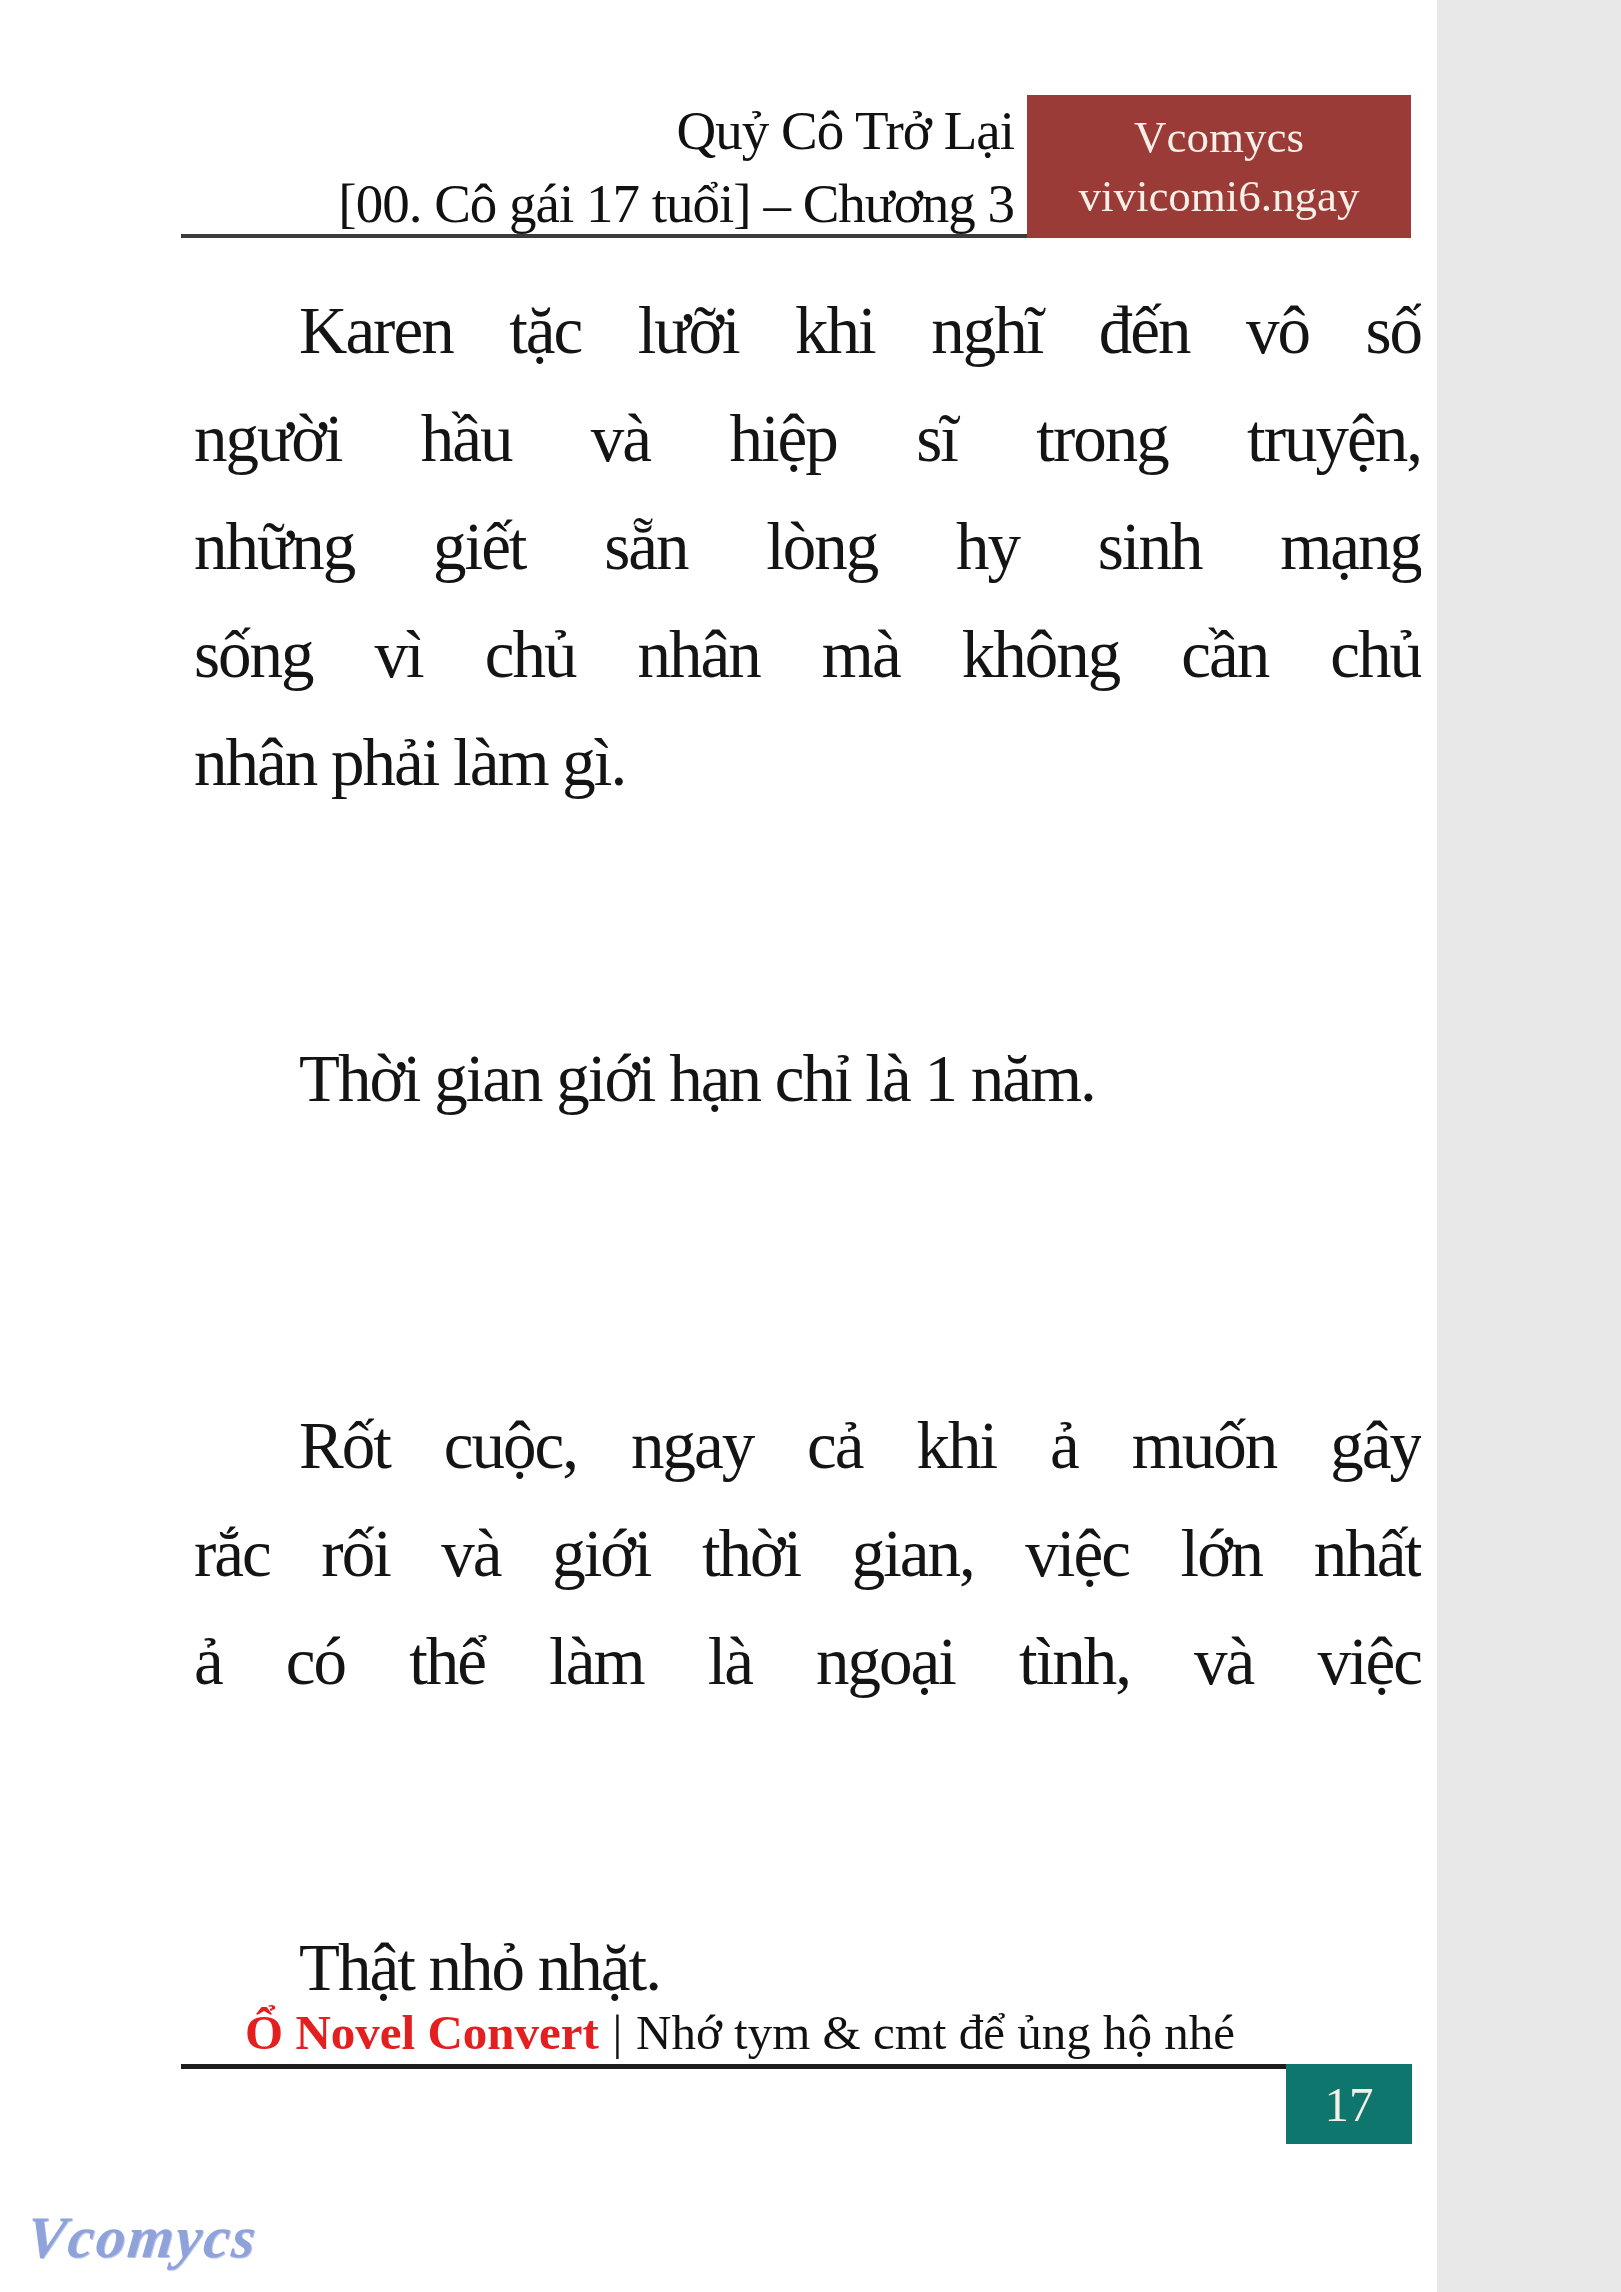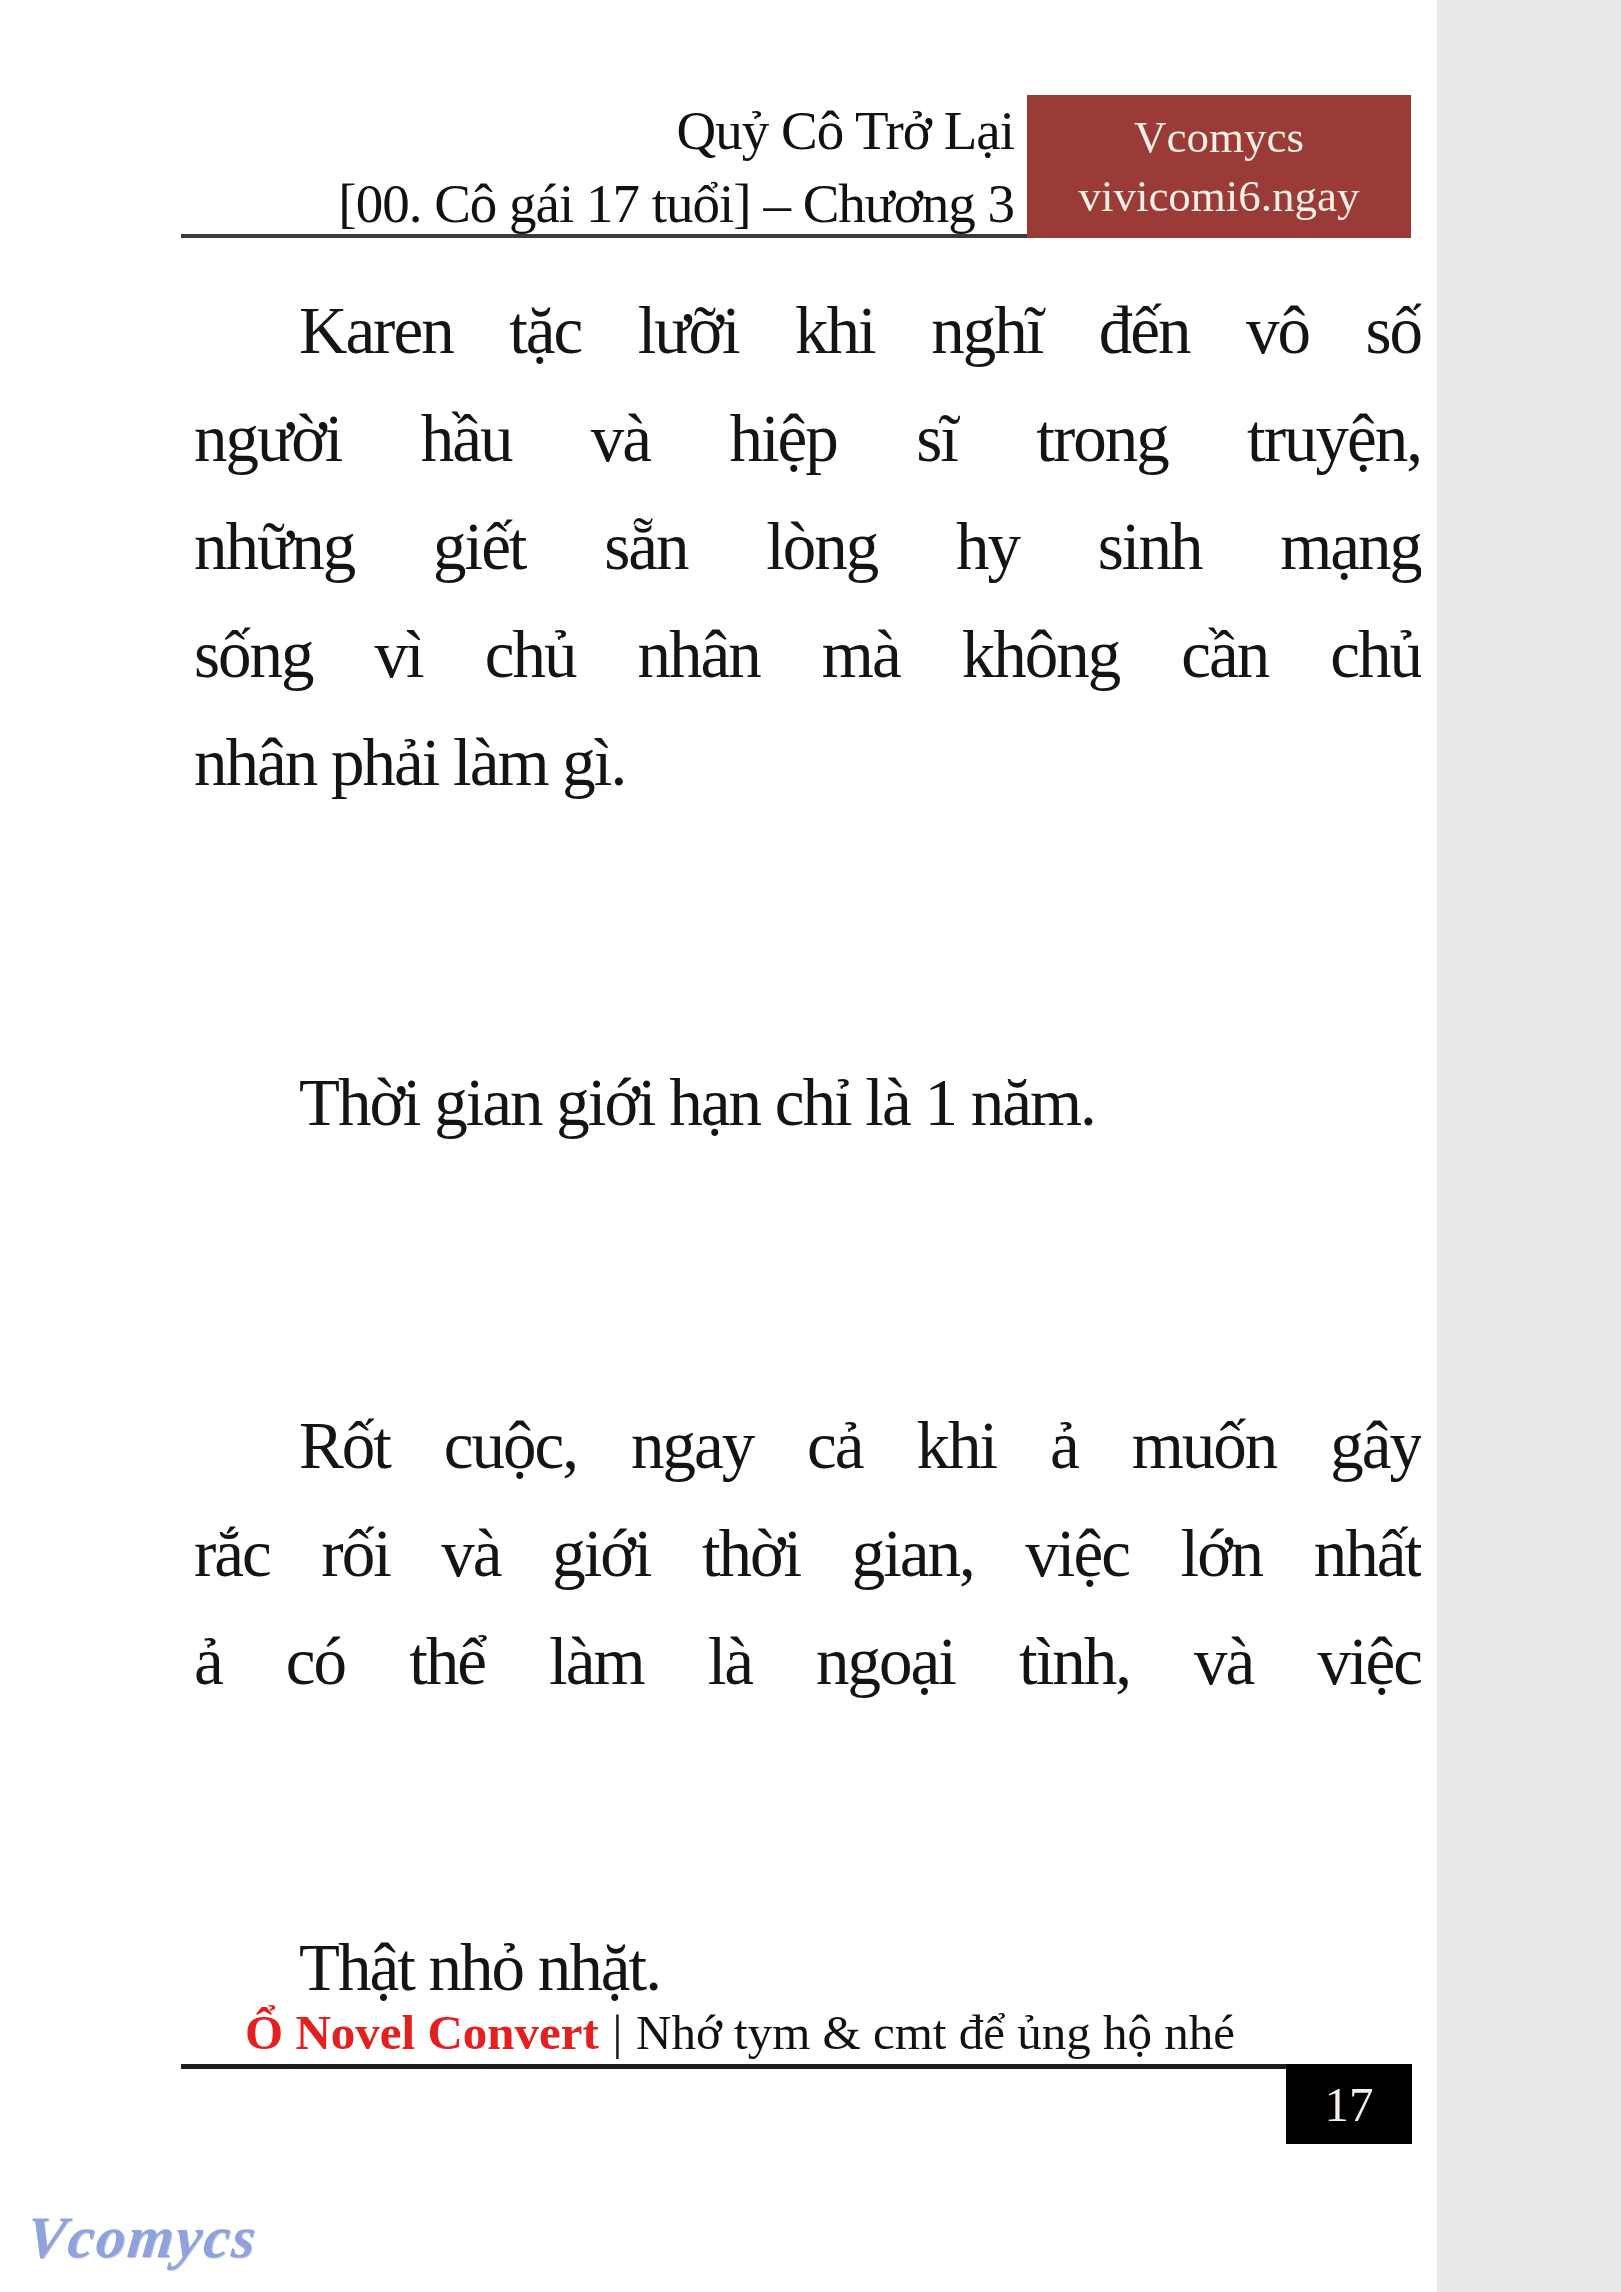--- a/index.html
+++ b/index.html
@@ -35,39 +35,39 @@
     font-size:67px;color:#141414;letter-spacing:-2px;
   }
   .line{
     height:108px;line-height:108px;
     text-align:justify;text-align-last:justify;
     overflow:hidden;white-space:normal;
   }
   .line.first{text-indent:105px;}
   .line.last{text-align-last:left;}
   .p1{top:276px;}
-  .p2{top:1048px;}
+  .p2{top:1024px;}
   .p3{top:1391px;}
   .p4{top:1913px;}
 
   
   .footer-rule{
     position:absolute;left:181px;top:2064px;width:1105px;height:4.9px;
     background:#1d1d1d;
   }
   .footer-text{
     position:absolute;left:194px;top:1994px;width:1092px;height:78px;
     line-height:78px;text-align:center;font-size:49px;color:#111;
     white-space:nowrap;
   }
   .footer-brand{color:#e41f1f;font-weight:bold;}
   .footer-sep{padding:0 13.7px;color:#111;}
   .footer-pagebox{
     position:absolute;left:1286px;top:2064px;width:126px;height:80px;
-    background:#000000;color:#f6efe7;
+    background:#0f766e;color:#f6efe7;
     display:flex;align-items:center;justify-content:center;
     font-size:49px;
   }
 
   
   .watermark{
     position:absolute;left:26.5px;top:2203px;
     font-size:59px;font-weight:bold;font-style:italic;
     letter-spacing:2px;
     color:#8fa3da;

